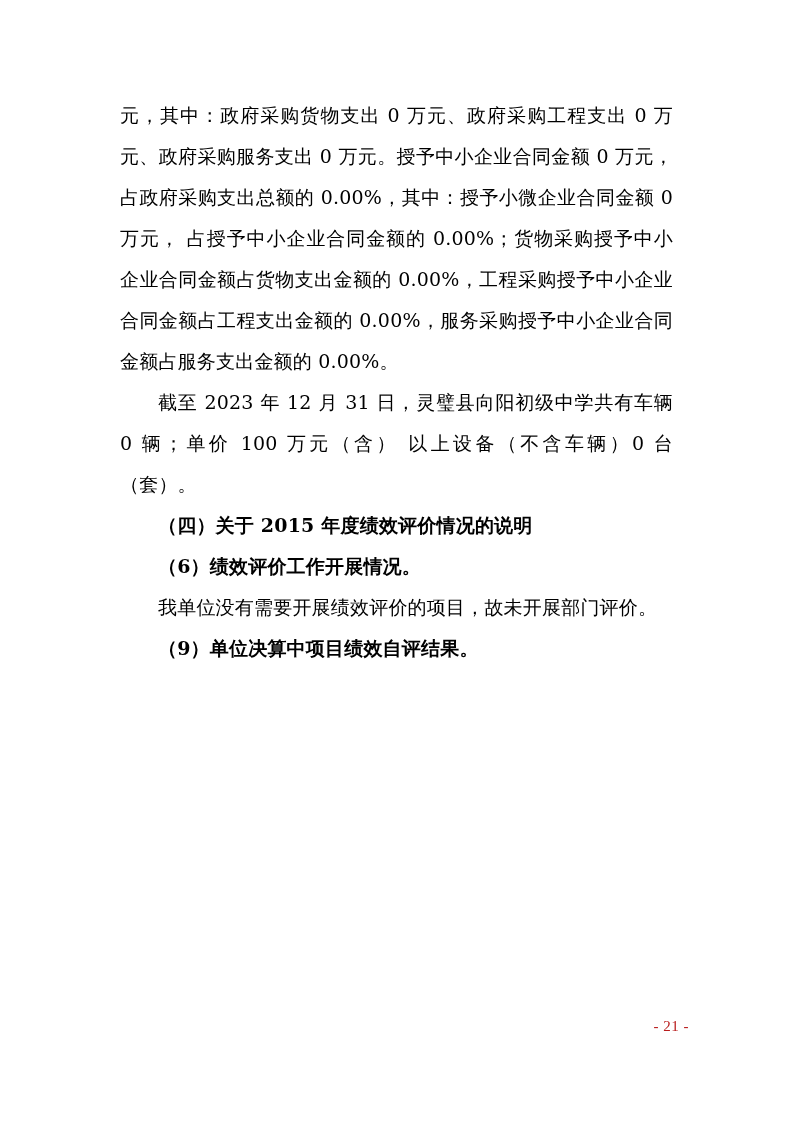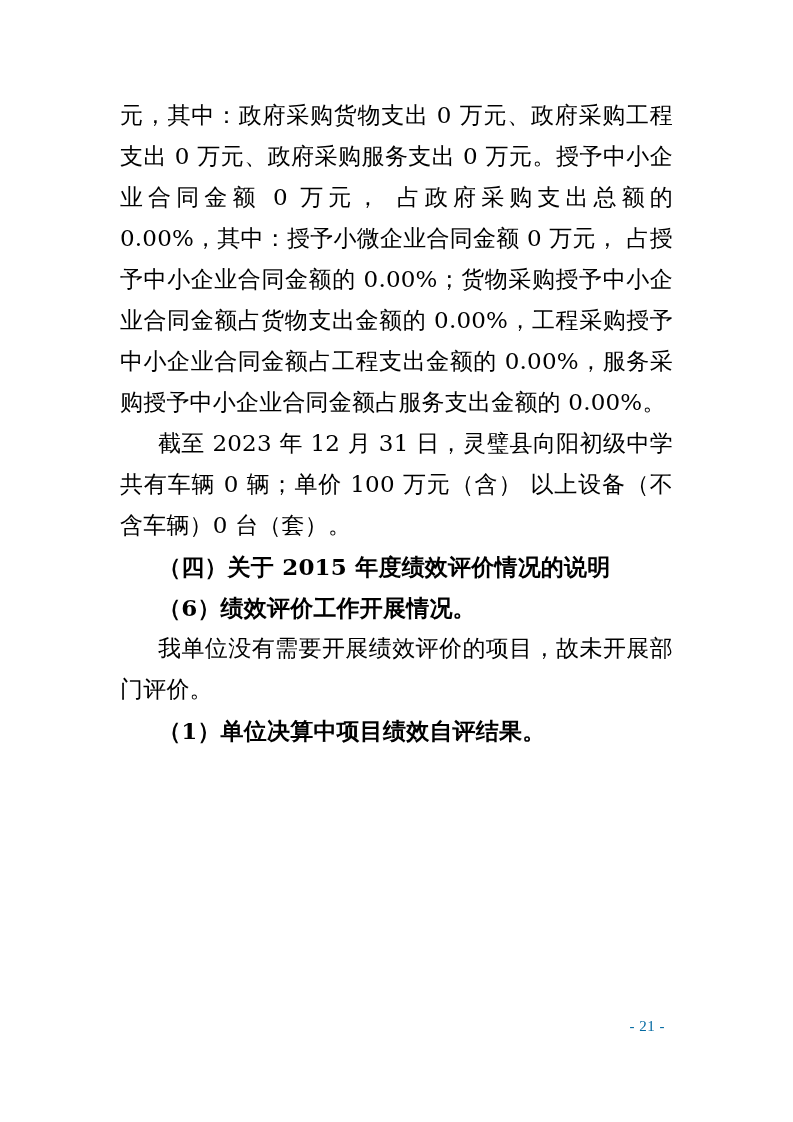--- a/index.html
+++ b/index.html
@@ -22,63 +22,63 @@
     width: 793px;
     height: 1122px;
     box-sizing: border-box;
     padding: 95px 120px 0 120px;
   }
   .doc-body {
     width: 553px;
   }
   p {
     margin: 0;
-    font-size: 23px;
+    font-size: 19px;
     line-height: 41px;
     text-align: justify;
     text-justify: inter-ideograph;
     letter-spacing: 0.2px;
   }
   .para {
     text-indent: 0;
   }
   .indent2 {
     text-indent: 38px;
   }
   .heading {
     font-weight: bold;
     text-indent: 38px;
     font-family: "DejaVu Serif", "Liberation Serif", serif;
   }
   .page-number {
     position: absolute;
-    right: 128px;
+    right: 104px;
     top: 1018px;
     font-size: 15px;
     font-family: "Liberation Serif", serif;
-    color: #0369a1;
+    color: #b91c1c;
     letter-spacing: 0.5px;
   }
 </style>
 </head>
 <body>
 
 <div class="page">
   <div class="doc-body">
 
     <p class="para">元，其中：政府采购货物支出 0 万元、政府采购工程支出 0 万元、政府采购服务支出 0 万元。授予中小企业合同金额 0 万元， 占政府采购支出总额的 0.00%，其中：授予小微企业合同金额 0 万元， 占授予中小企业合同金额的 0.00%；货物采购授予中小企业合同金额占货物支出金额的 0.00%，工程采购授予中小企业合同金额占工程支出金额的 0.00%，服务采购授予中小企业合同金额占服务支出金额的 0.00%。</p>
 
 
     <p class="indent2">截至 2023 年 12 月 31 日，灵璧县向阳初级中学共有车辆 0 辆；单价 100 万元（含） 以上设备（不含车辆）0 台（套）。</p>
 
     <p class="heading">（四）关于 2015 年度绩效评价情况的说明</p>
 
     <p class="heading">（6）绩效评价工作开展情况。</p>
 
     <p class="indent2">我单位没有需要开展绩效评价的项目，故未开展部门评价。</p>
 
-    <p class="heading">（1）单位决算中项目绩效自评结果。</p>
+    <p class="heading">（9）单位决算中项目绩效自评结果。</p>
 
 
   </div>
 
   <div class="page-number">- 21 -</div>
 </div>
 
 </body></html>

